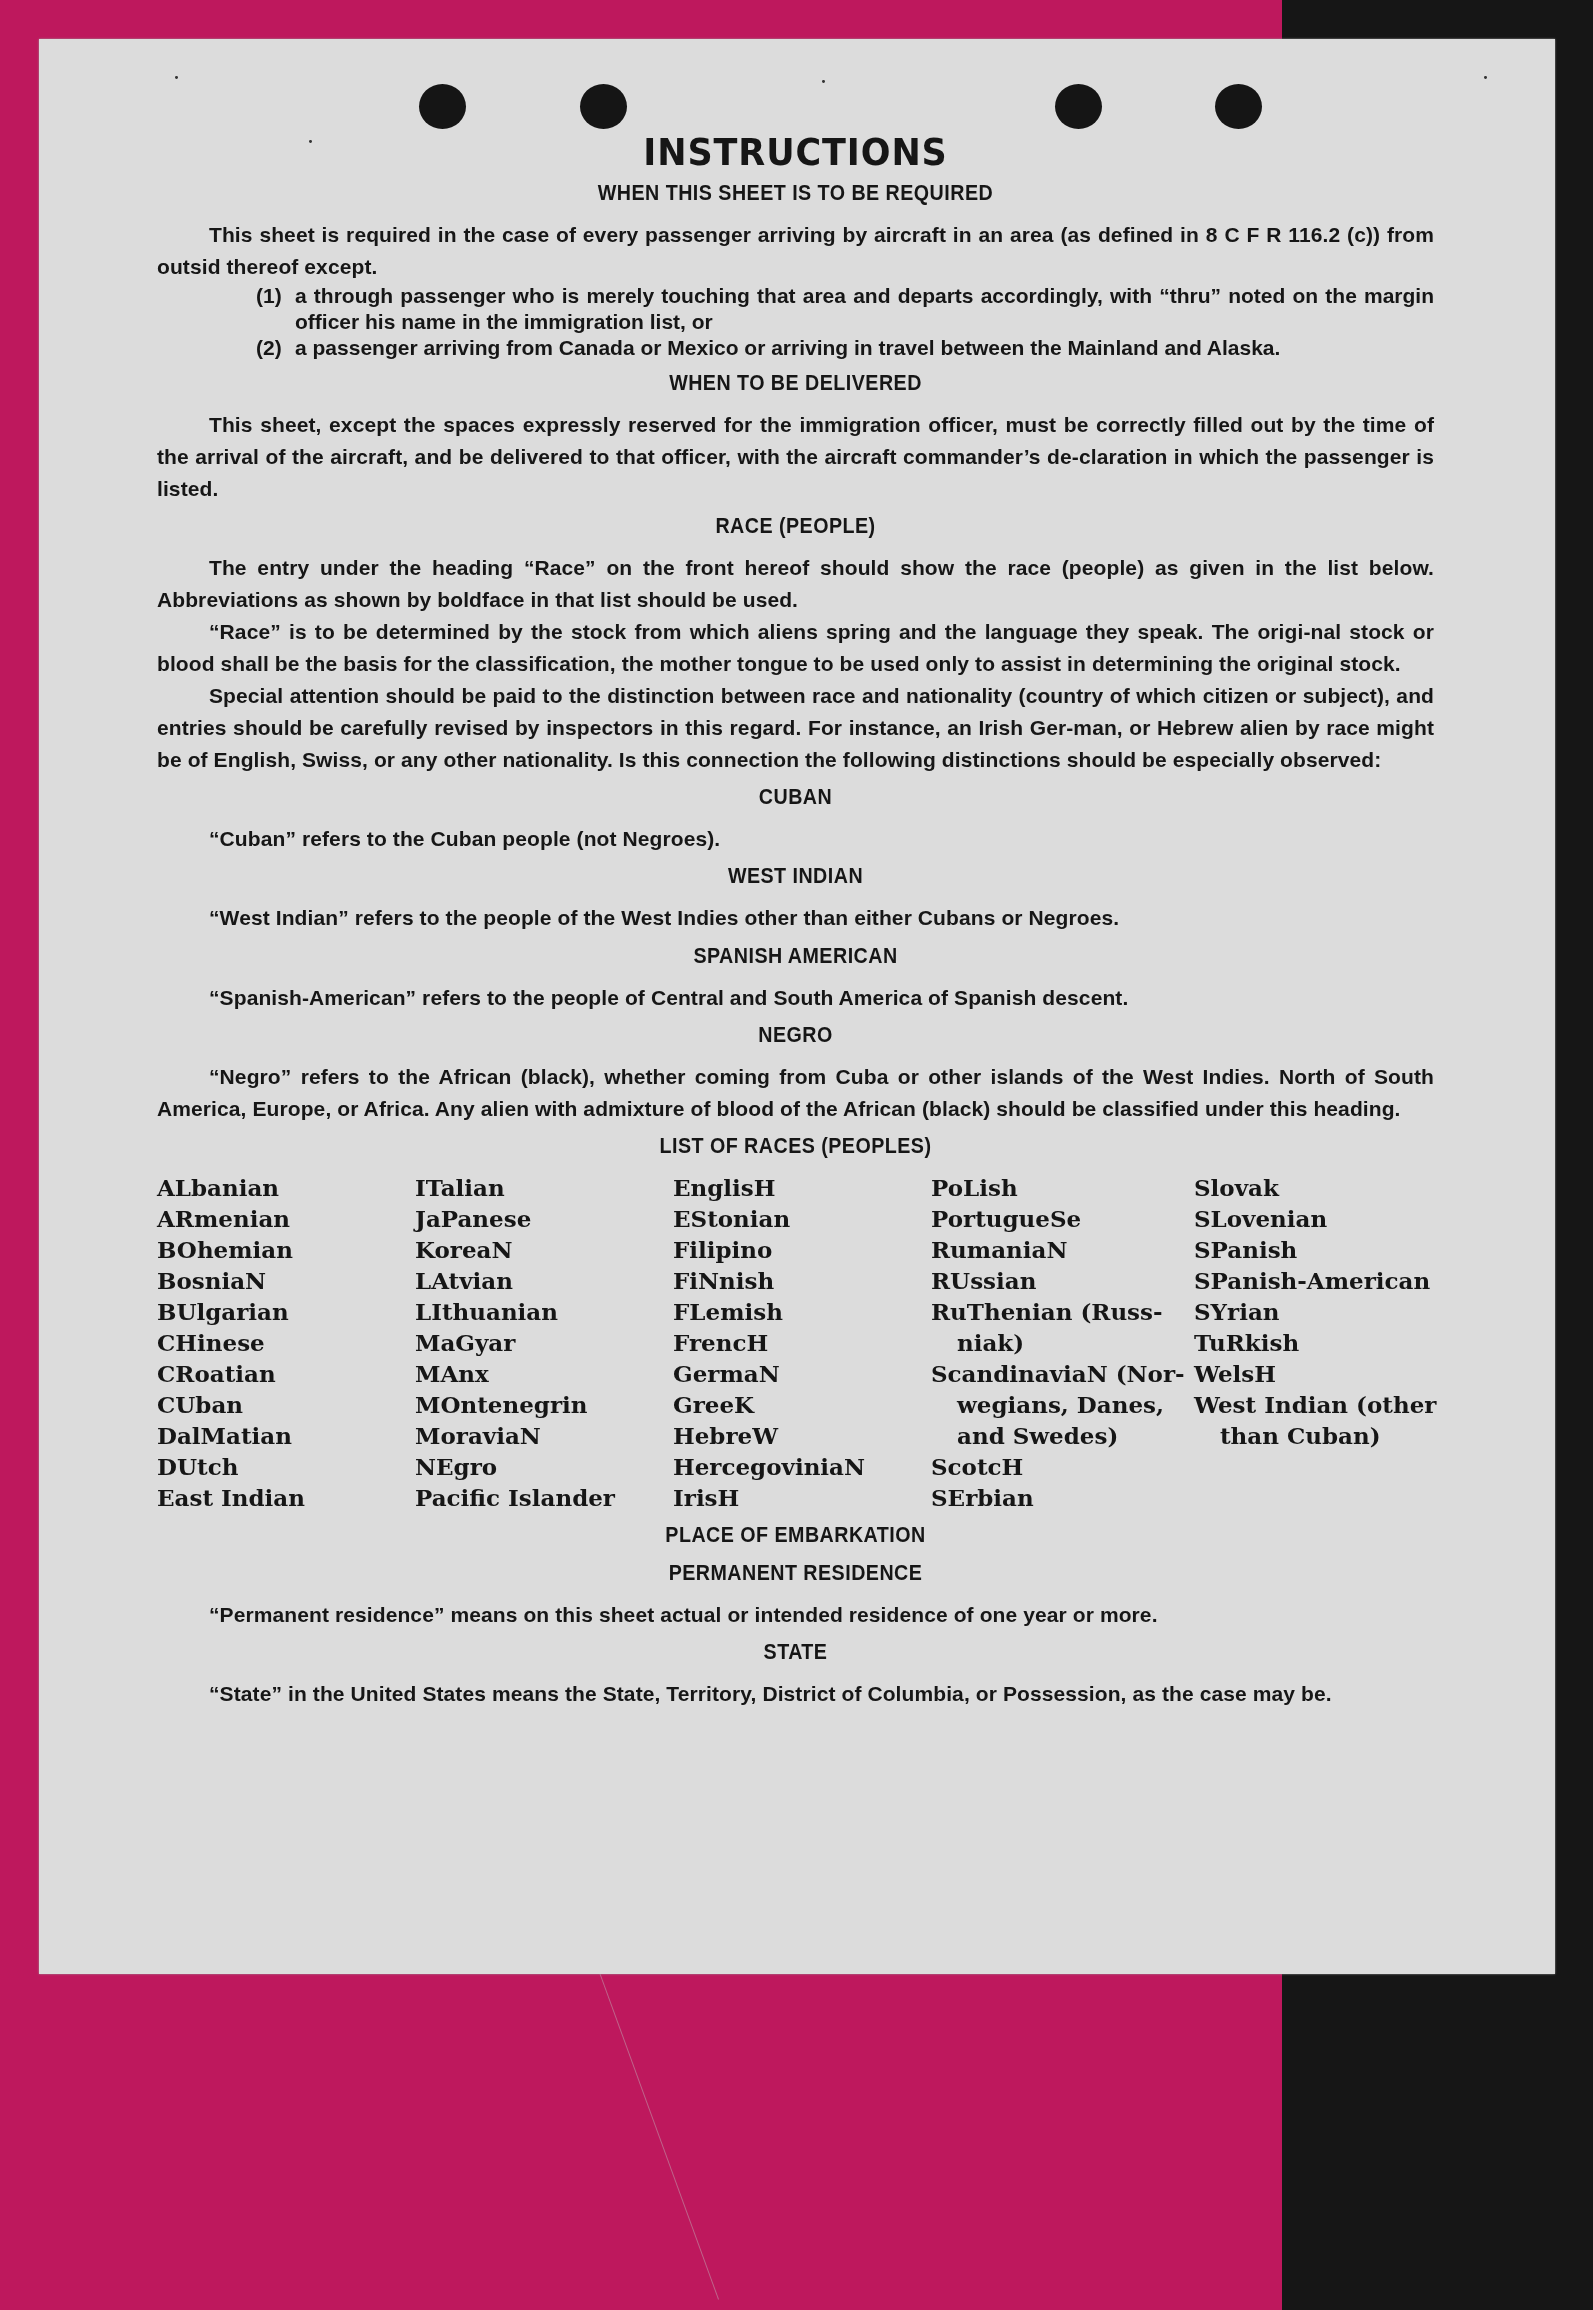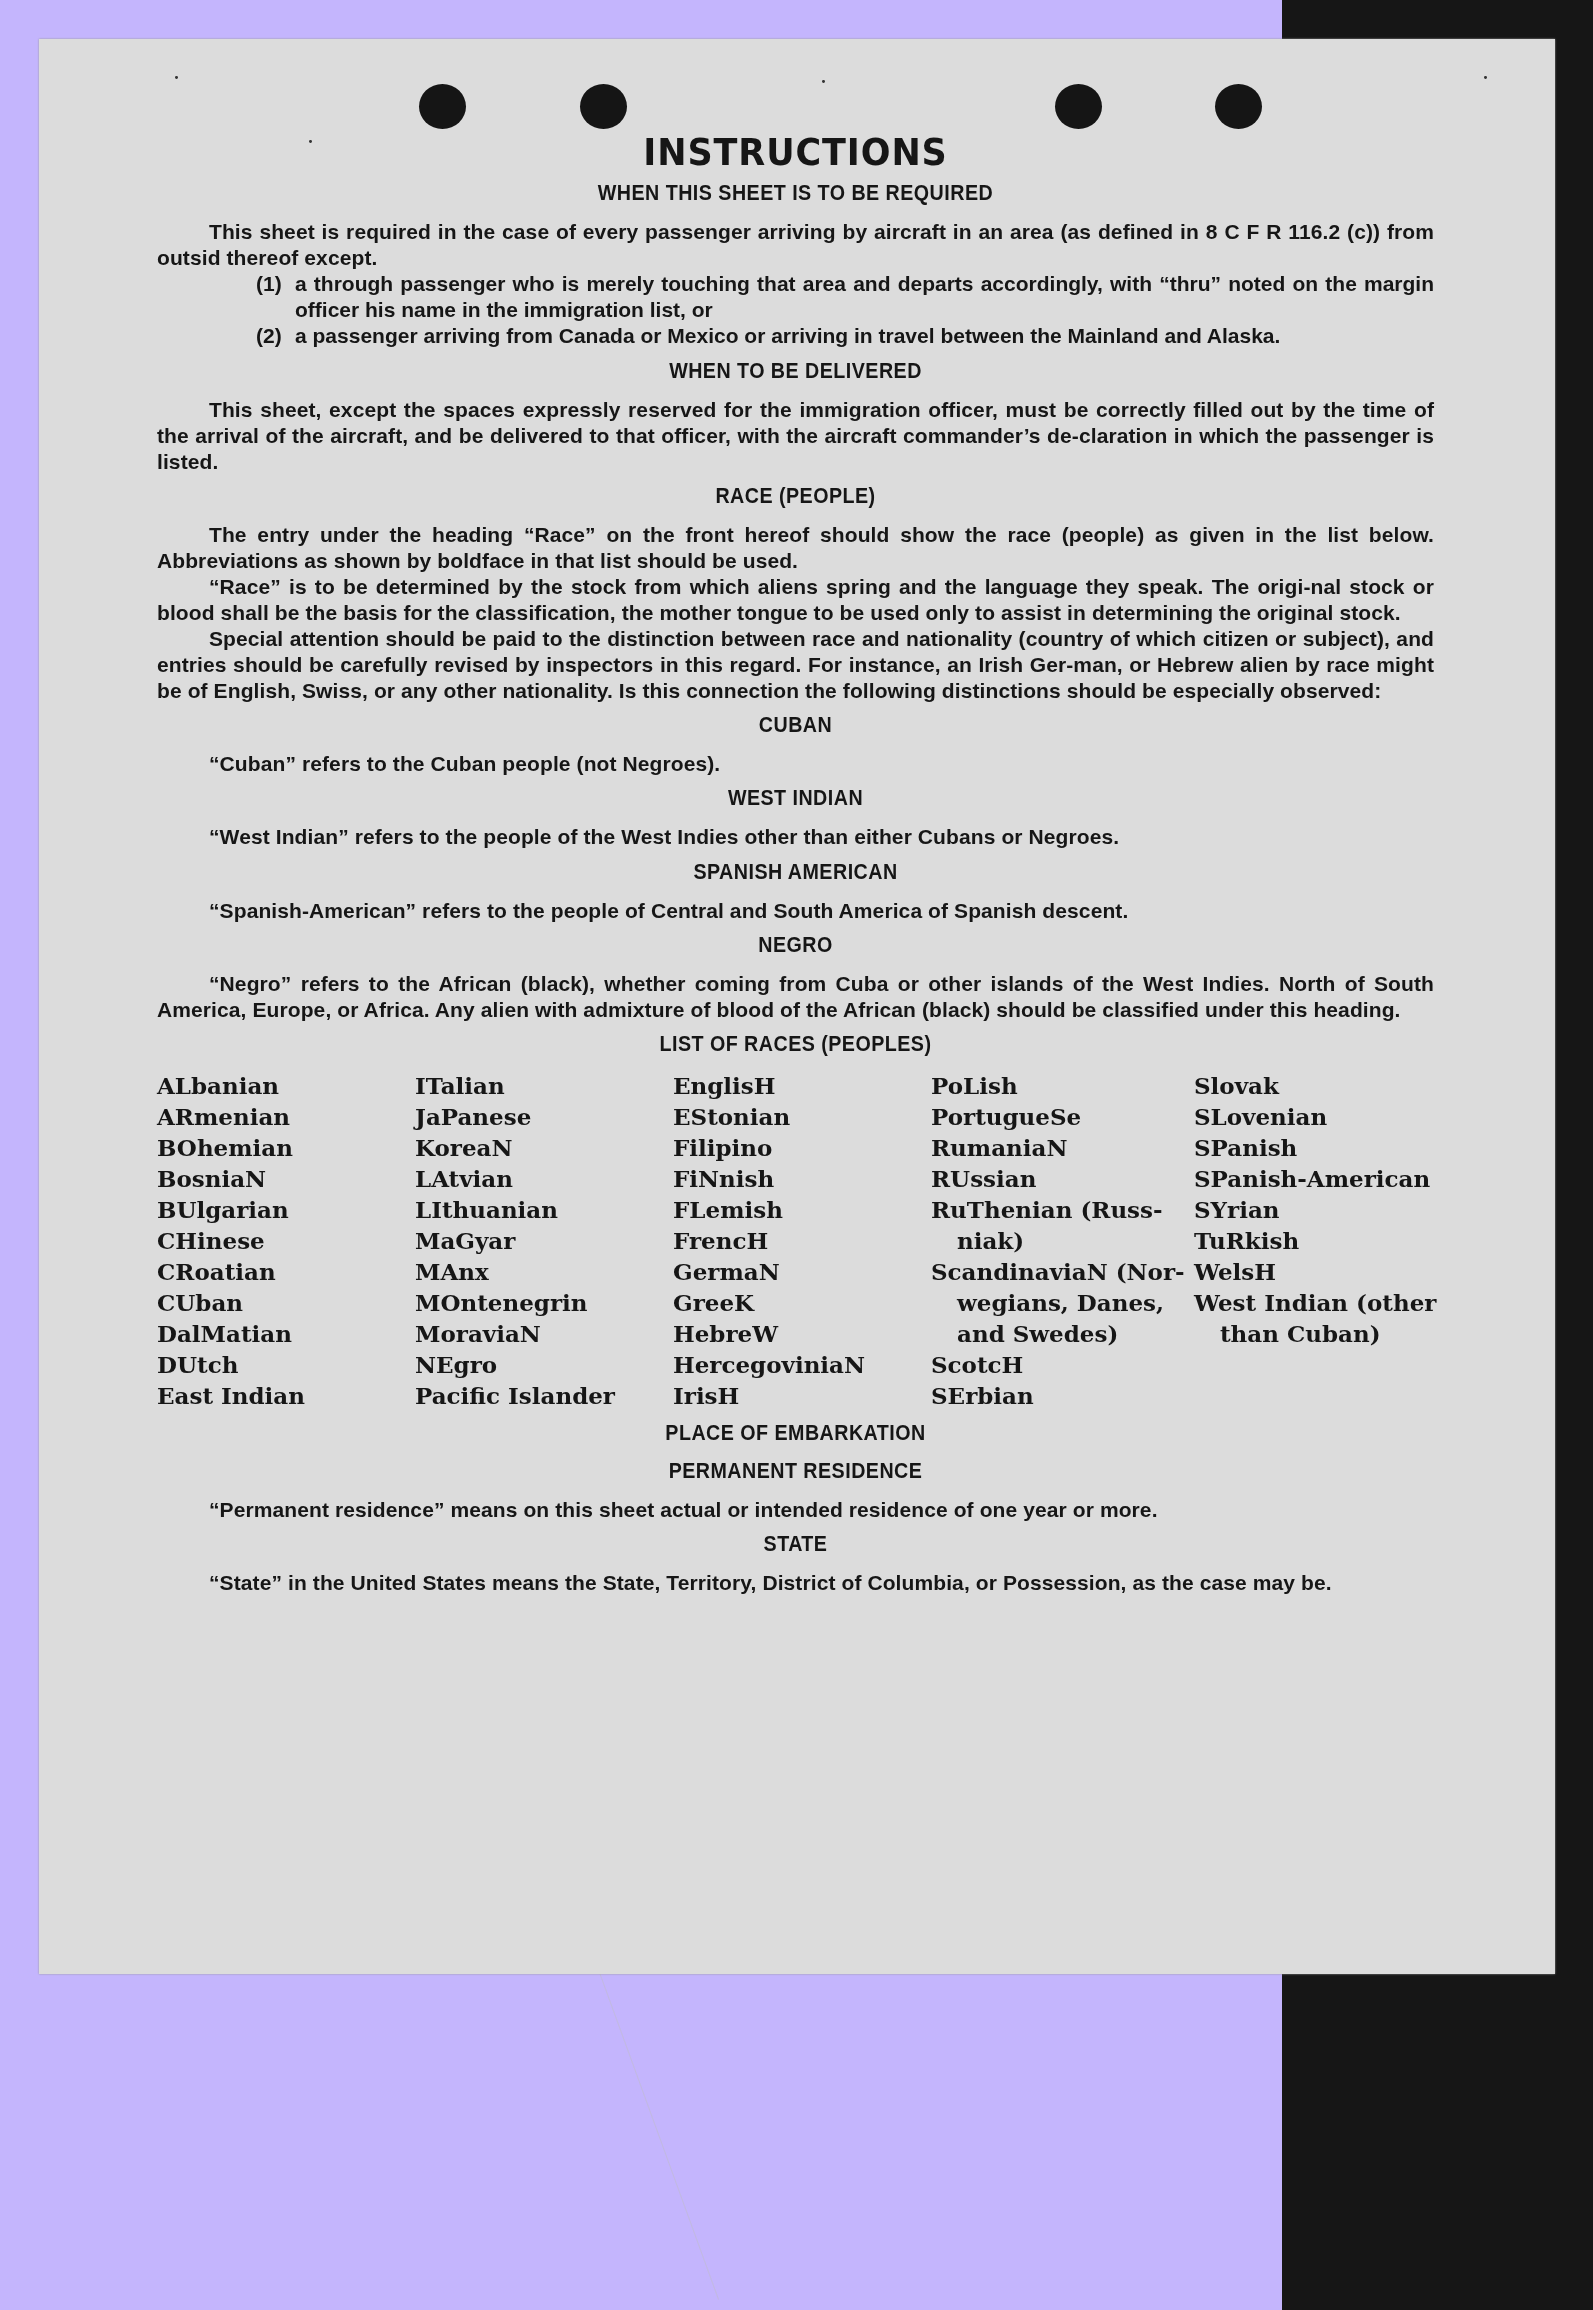--- a/index.html
+++ b/index.html
@@ -7,21 +7,21 @@
     padding: 0;
     width: 1593px;
     height: 2311px;
     background: #161616;
     overflow: hidden;
   }
   .scan {
     position: relative;
     width: 1282px;
     height: 2311px;
-    background: #c4b5fd;
+    background: #be185d;
   }
   .scratch {
     position: absolute;
     width: 0.9px;
     background: rgba(190,190,190,0.45);
     transform-origin: top left;
   }
   .sheet {
     position: absolute;
     left: 39px;
@@ -63,21 +63,21 @@
     font-size: 21.4px;
     letter-spacing: 0.5px;
     margin: 9.3px 0 13px 0;
     transform: scaleX(0.92);
   }
   p {
     margin: 0;
     font-family: "Liberation Sans", sans-serif;
     font-weight: bold;
     font-size: 21px;
-    line-height: 26px;
+    line-height: 32px;
     text-align: justify;
     letter-spacing: 0.1px;
   }
   p.indent { text-indent: 52px; }
   .list-item {
     display: flex;
     font-family: "Liberation Sans", sans-serif;
     font-weight: bold;
     font-size: 21px;
     line-height: 26px;

